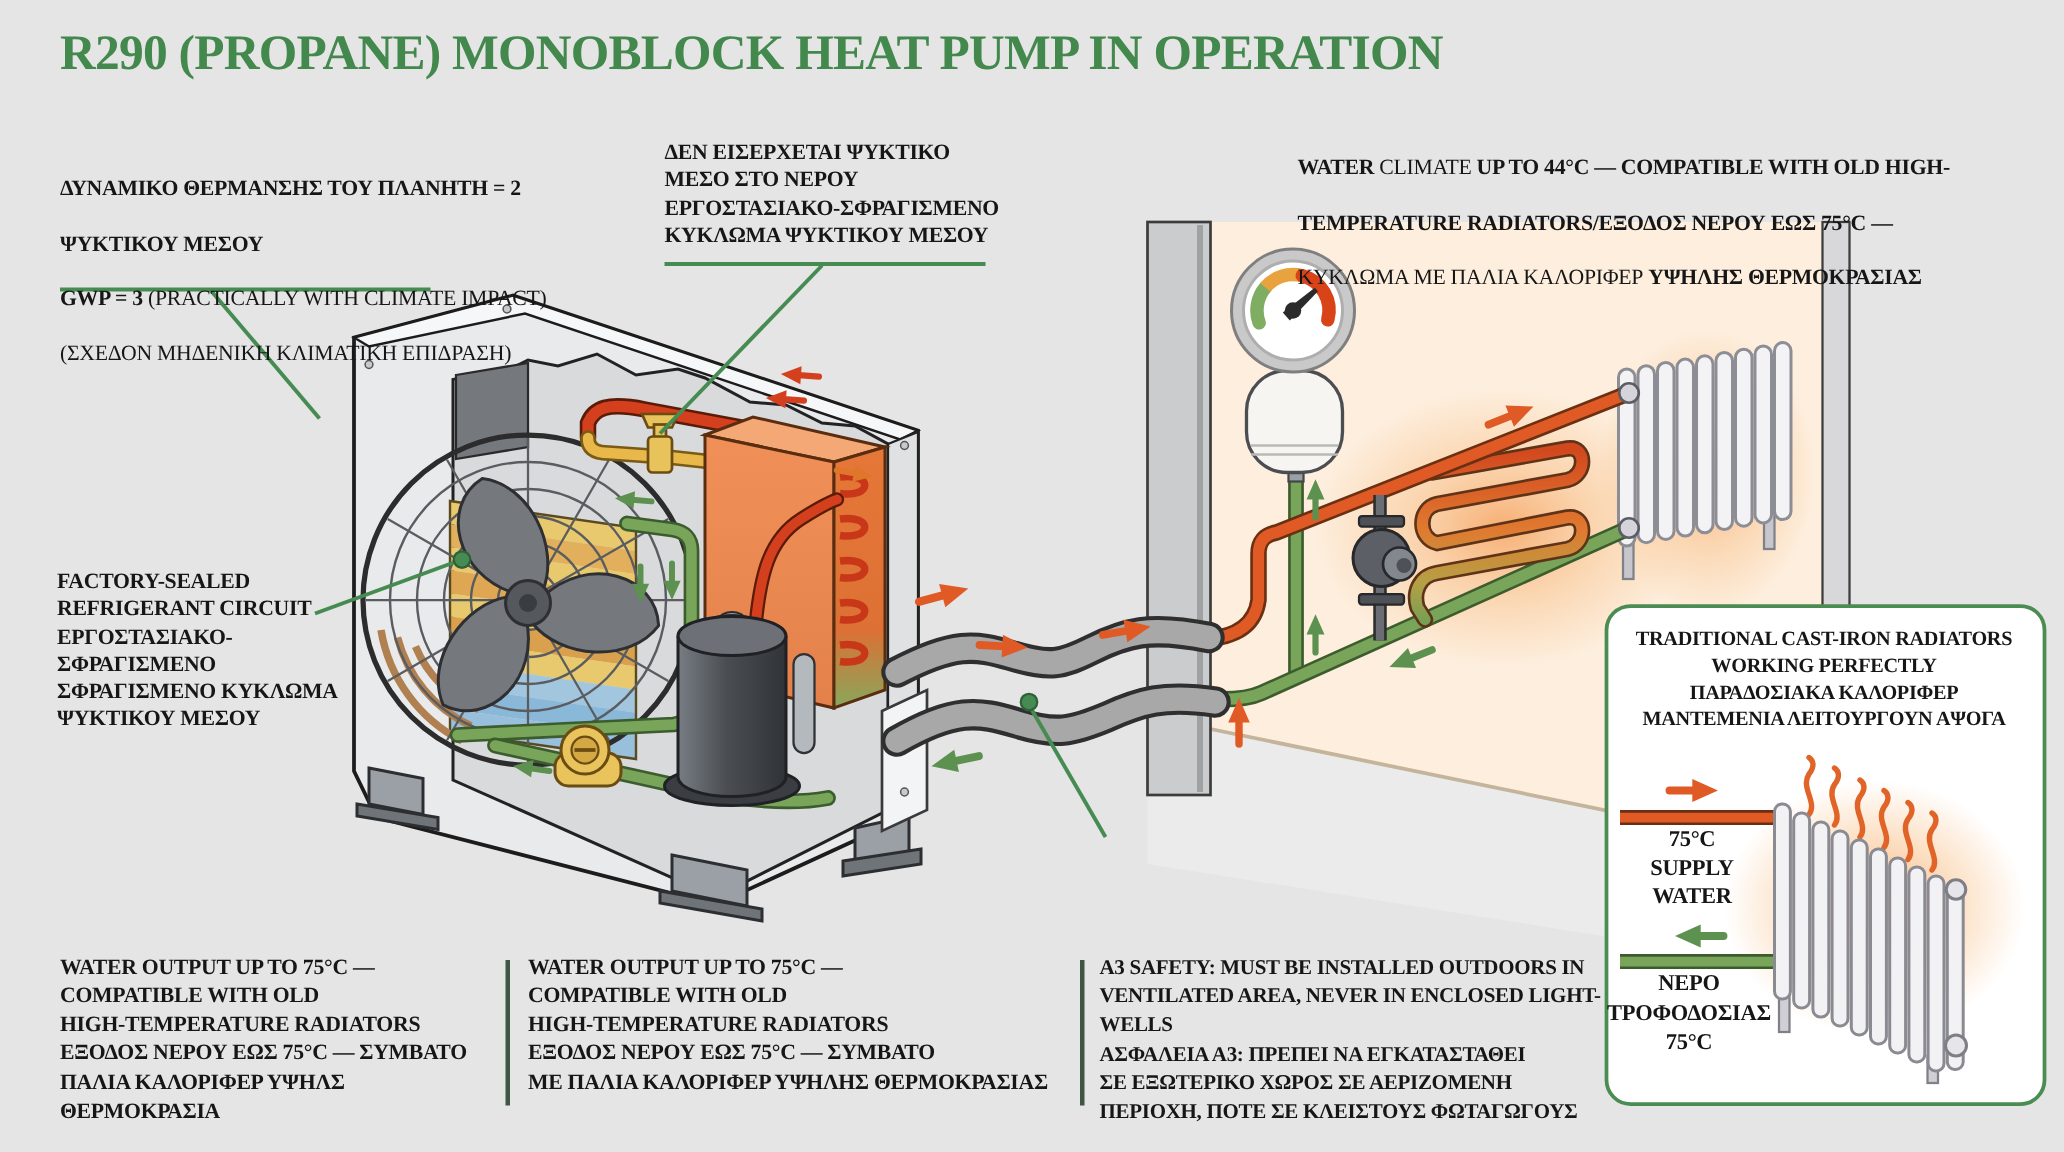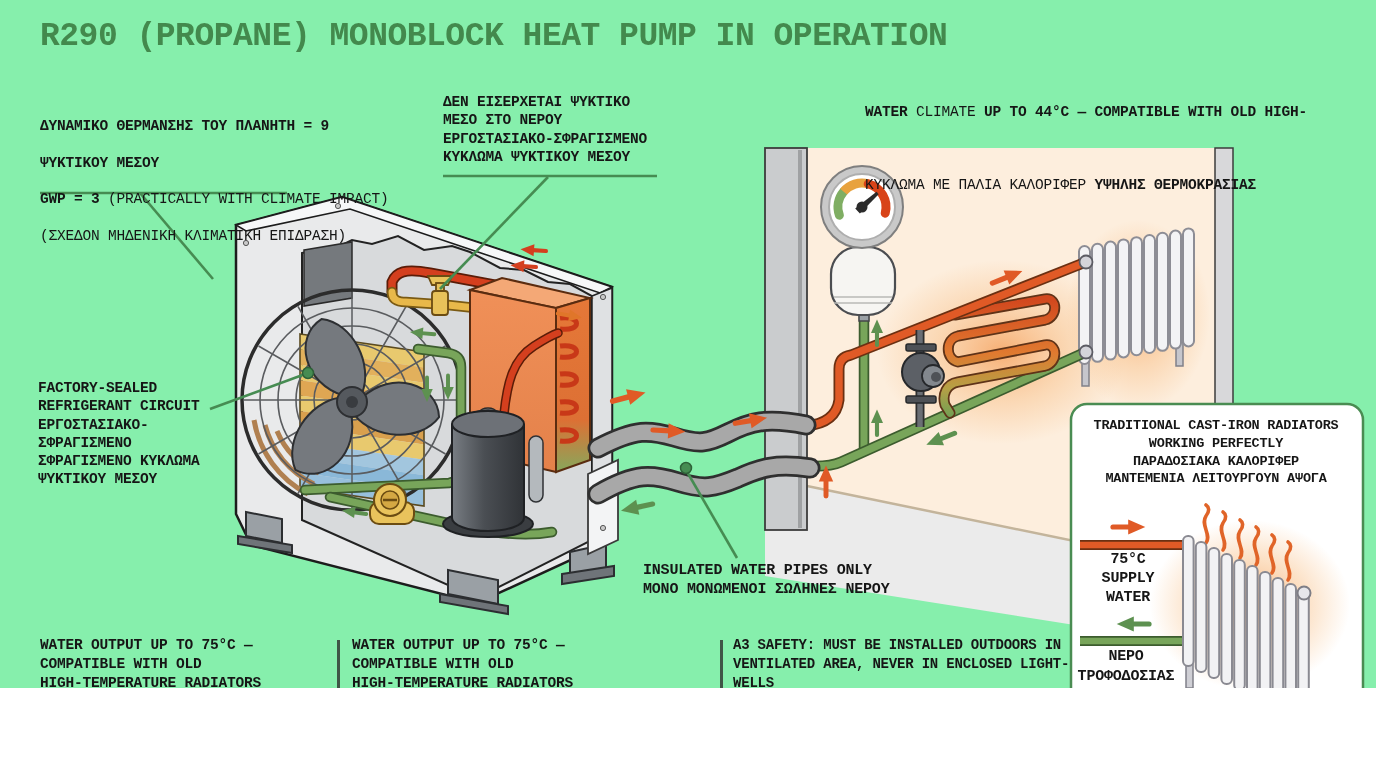--- a/index.html
+++ b/index.html
@@ -1,17 +1,17 @@
 <!DOCTYPE html>
 <html><head>
 <meta charset="utf-8">
 <style>
   html,body{margin:0;padding:0;background:#ffffff;}
-  .canvas{position:relative;width:1376px;height:688px;background:#86efac;overflow:hidden;
-          font-family:Liberation Mono, monospace;color:#161616;}
+  .canvas{position:relative;width:1376px;height:768px;background:#e5e5e5;overflow:hidden;
+          font-family:Liberation Serif, serif;color:#161616;}
   .scene{position:absolute;left:0;top:0;}
   .title{position:absolute;left:40px;top:18px;font-size:33px;font-weight:700;letter-spacing:-0.5px;
          color:#43894d;white-space:nowrap;}
   .t{position:absolute;font-weight:700;font-size:14.5px;line-height:1.26;letter-spacing:-0.2px;
      color:#161616;white-space:pre-line;}
   .t .reg{font-weight:400;}
   .center{text-align:center;}
   .divider{position:absolute;width:3px;height:97px;background:#3f5646;}
 </style>
 </head>
@@ -337,47 +337,45 @@
       <circle cx="1304" cy="697" r="7" fill="#e6e6ea" stroke="#7e7e86"></circle>
     </g>
     <use href="#arr" xlink:href="#arr" transform="translate(1132,527) scale(0.95)" color="#e05a26"></use>
     <use href="#arr" xlink:href="#arr" transform="translate(1130,624) rotate(180) scale(0.95)" color="#5d9150"></use>
   </g>
 </svg>
 
 <div class="title">R290 (PROPANE) MONOBLOCK HEAT PUMP IN OPERATION</div>
 
 <div class="t" style="left:40px;top:99px;width:350px;">
-  <span>ΔΥΝΑΜΙΚΟ ΘΕΡΜΑΝΣΗΣ ΤΟΥ ΠΛΑΝΗΤΗ = 9</span><br>
+  <span>ΔΥΝΑΜΙΚΟ ΘΕΡΜΑΝΣΗΣ ΤΟΥ ΠΛΑΝΗΤΗ = 2</span><br>
   <span>ΨΥΚΤΙΚΟΥ ΜΕΣΟΥ</span><br>
   <span>GWP = 3</span><span class="reg"> (PRACTICALLY WITH CLIMATE IMPACT)</span><br>
   <span class="reg">(ΣΧΕΔΟΝ ΜΗΔΕΝΙΚΗ ΚΛΙΜΑΤΙΚΗ ΕΠΙΔΡΑΣΗ)</span>
 </div>
 
 <div class="t" style="left:443px;top:93px;width:240px;">ΔΕΝ ΕΙΣΕΡΧΕΤΑΙ ΨΥΚΤΙΚΟ
 ΜΕΣΟ ΣΤΟ ΝΕΡΟΥ
 ΕΡΓΟΣΤΑΣΙΑΚΟ-ΣΦΡΑΓΙΣΜΕΝΟ
 ΚΥΚΛΩΜΑ ΨΥΚΤΙΚΟΥ ΜΕΣΟΥ</div>
 
 <div class="t" style="left:865px;top:85px;width:505px;">
   <span>WATER</span><span class="reg"> CLIMATE </span><span>UP TO 44°C — COMPATIBLE WITH OLD HIGH-</span><br>
-  <br>
+  <span>TEMPERATURE RADIATORS/ΕΞΟΔΟΣ ΝΕΡΟΥ ΕΩΣ 75°C —</span><br>
   <span class="reg">ΚΥΚΛΩΜΑ ΜΕ ΠΑΛΙΑ ΚΑΛΟΡΙΦΕΡ </span><span>ΥΨΗΛΗΣ ΘΕΡΜΟΚΡΑΣΙΑΣ</span>
 </div>
 
 
 <div class="t" style="left:38px;top:379px;width:200px;">FACTORY-SEALED
 REFRIGERANT CIRCUIT
 ΕΡΓΟΣΤΑΣΙΑΚΟ-
 ΣΦΡΑΓΙΣΜΕΝΟ
 ΣΦΡΑΓΙΣΜΕΝΟ ΚΥΚΛΩΜΑ
 ΨΥΚΤΙΚΟΥ ΜΕΣΟΥ</div>
 
-<div class="t" style="left:643px;top:562px;font-size:15px;">INSULATED WATER PIPES ONLY
-ΜΟΝΟ ΜΟΝΩΜΕΝΟΙ ΣΩΛΗΝΕΣ ΝΕΡΟΥ</div>
 
 <div class="t" style="left:40px;top:636px;width:292px;line-height:1.32;">WATER OUTPUT UP TO 75°C —
 COMPATIBLE WITH OLD
 HIGH-TEMPERATURE RADIATORS
 ΕΞΟΔΟΣ ΝΕΡΟΥ ΕΩΣ 75°C — ΣΥΜΒΑΤΟ
 ΠΑΛΙΑ ΚΑΛΟΡΙΦΕΡ ΥΨΗΛΣ ΘΕΡΜΟΚΡΑΣΙΑ</div>
 <div class="divider" style="left:337px;top:640px;"></div>
 <div class="t" style="left:352px;top:636px;width:365px;line-height:1.32;">WATER OUTPUT UP TO 75°C —
 COMPATIBLE WITH OLD
 HIGH-TEMPERATURE RADIATORS

